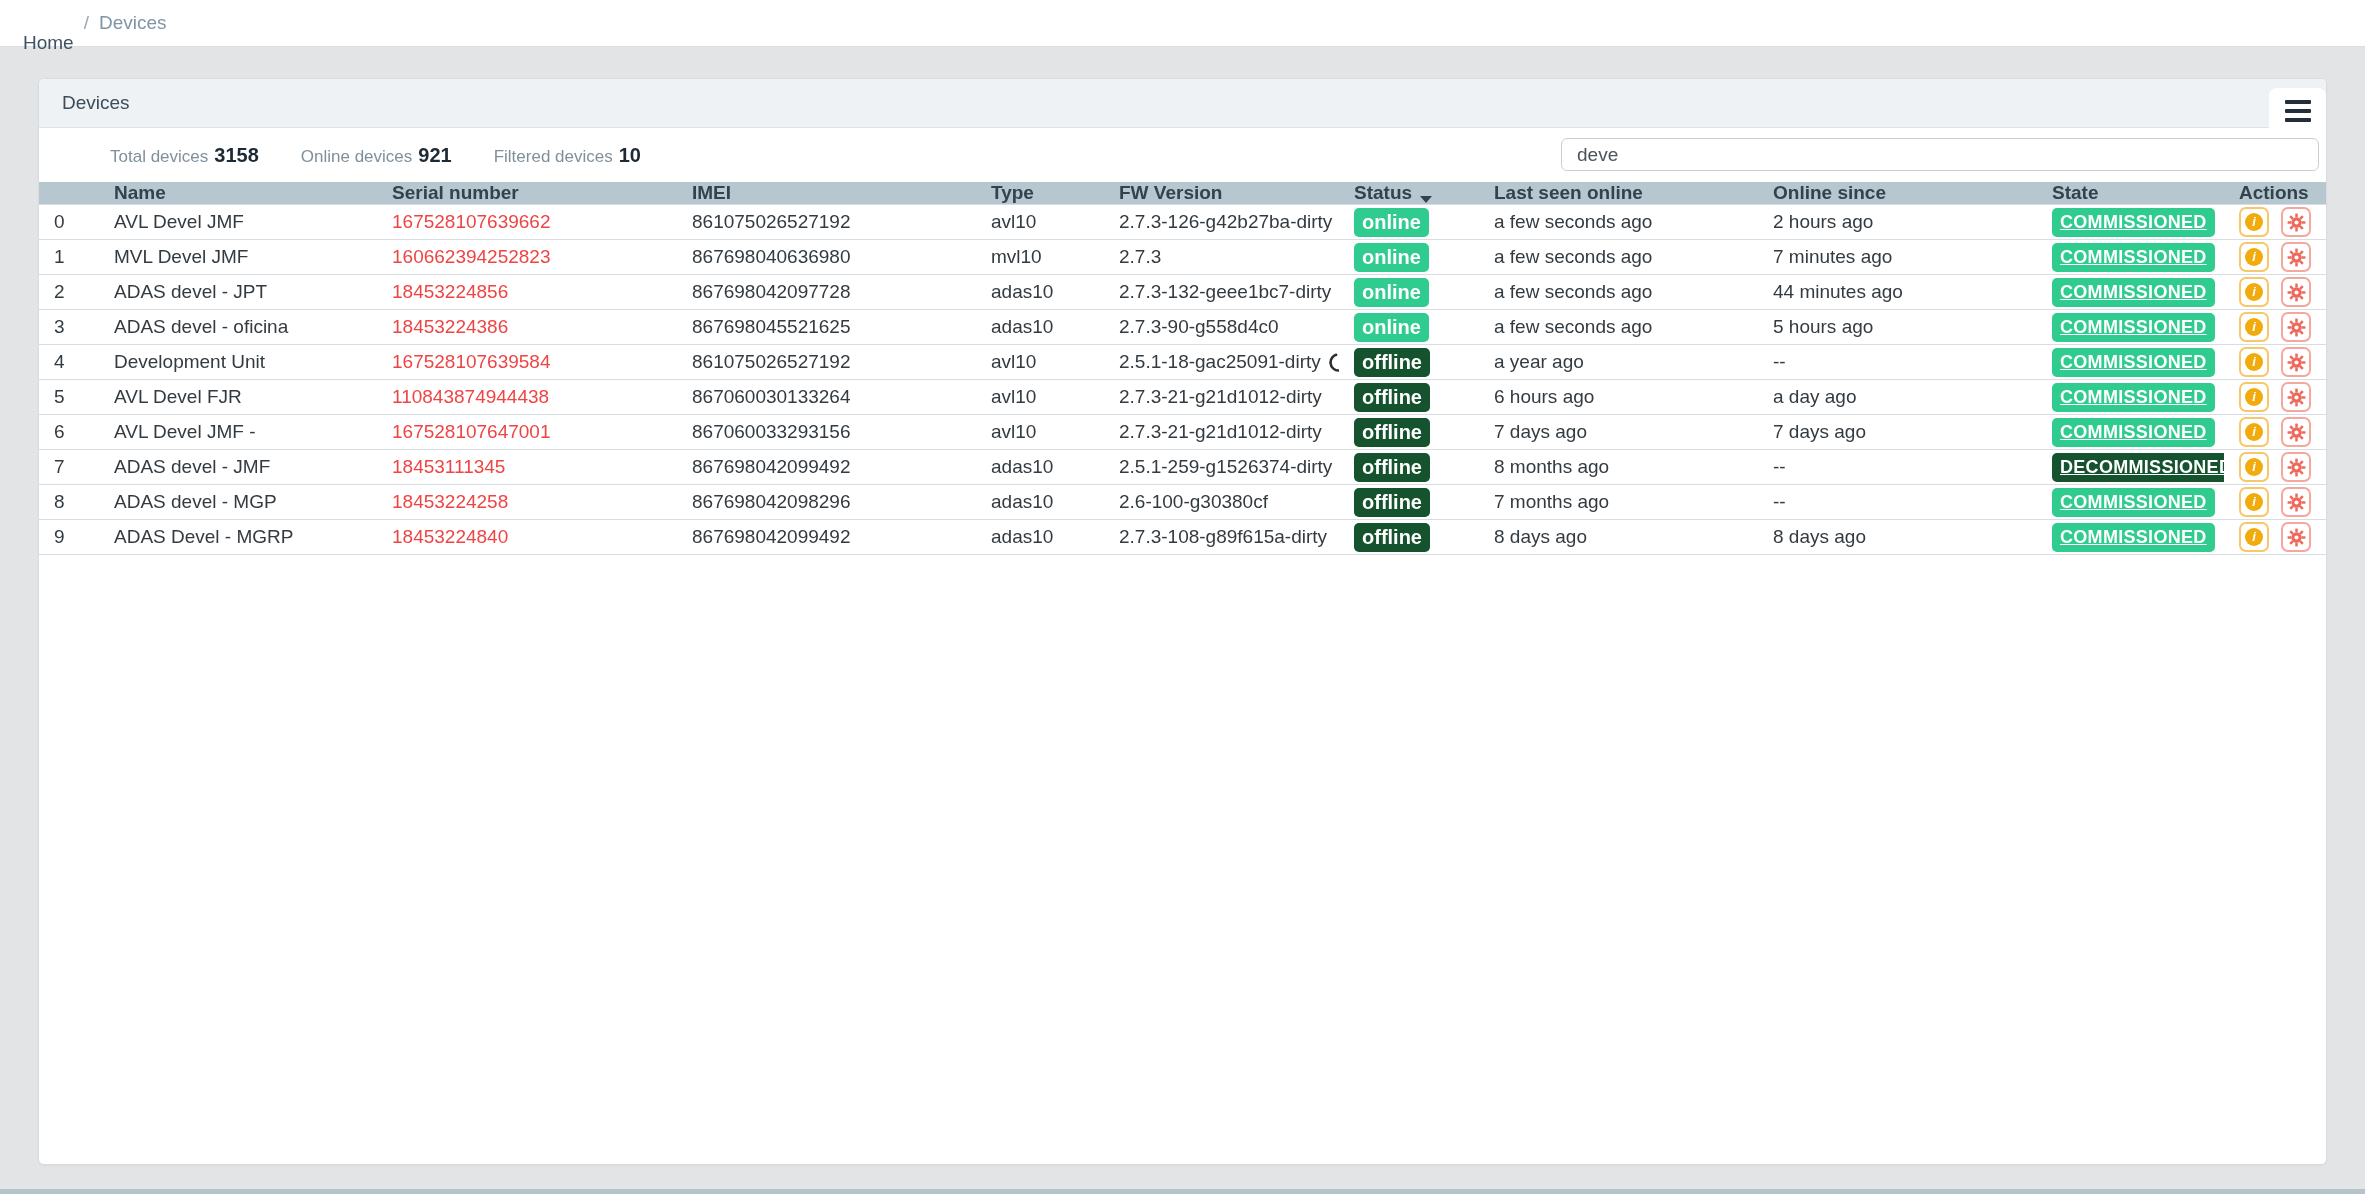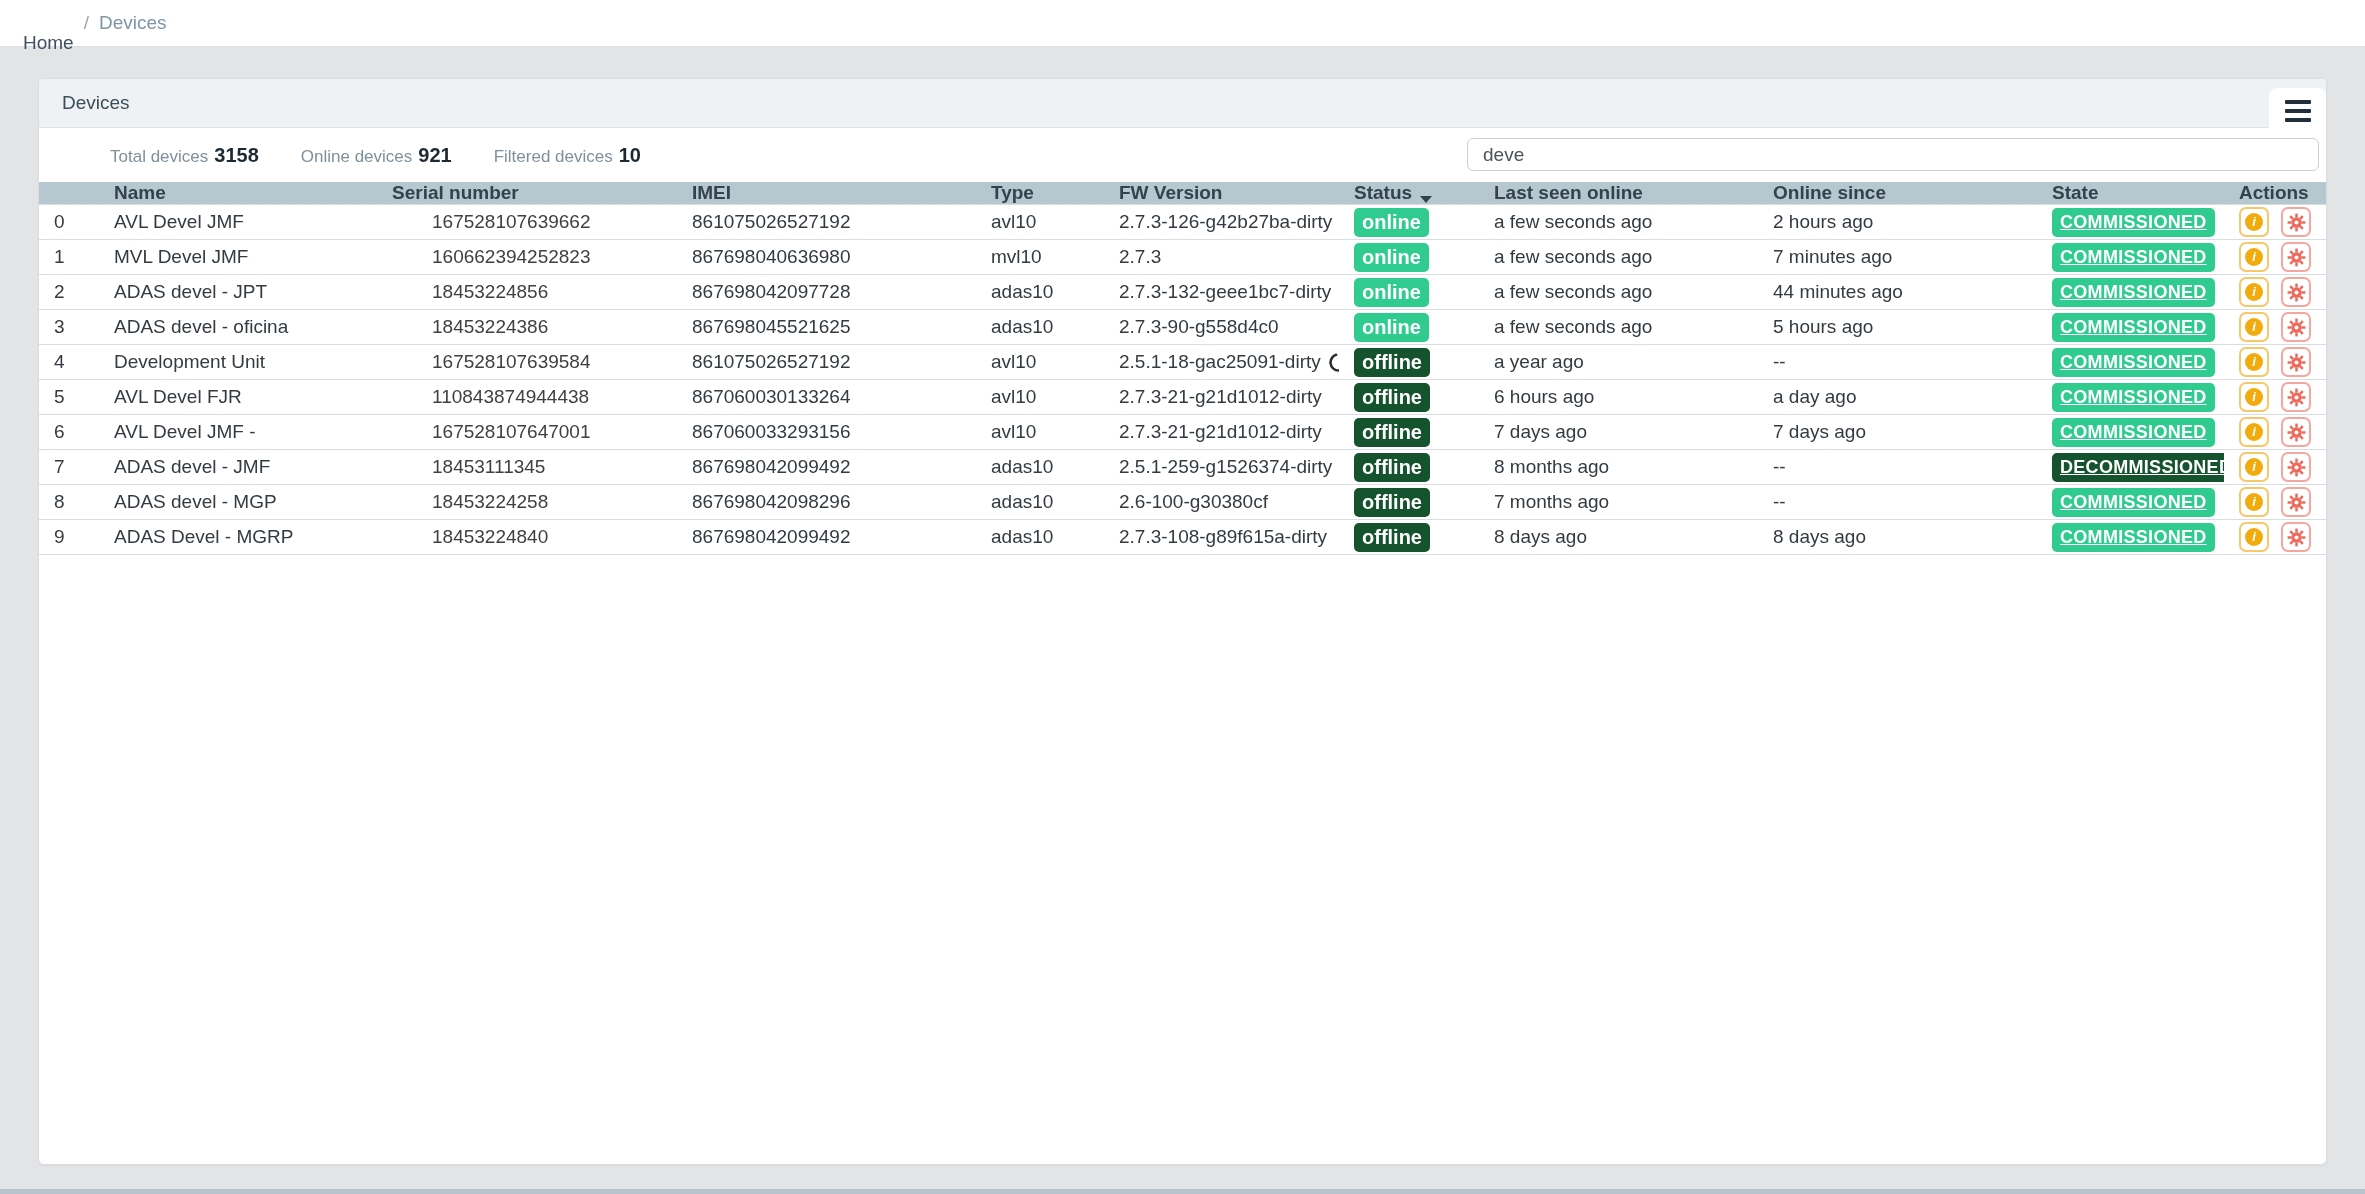--- a/index.html
+++ b/index.html
@@ -48,42 +48,42 @@
 
   
   .stats-bar {
     height:54px; position:relative;
     display:flex; align-items:center; padding-left:71px;
   }
   .stat { margin-right:42px; font-size:17px; color:#7f909c; white-space:nowrap; }
   .stat b { font-size:20px; color:#1e2a33; margin-left:6px; }
   .search-input {
     position:absolute; right:7px; top:10px;
-    width:852px; height:33px;
+    width:758px; height:33px;
     border:1px solid #c8d0d6; border-radius:6px;
     padding:0 15px; font-size:19px; color:#4a545c;
     font-family:"Liberation Sans", sans-serif;
     outline:none;
   }
 
   
   table { width:100%; border-collapse:collapse; table-layout:fixed; }
   thead th {
     background:#b7c7cf; color:#33434e;
     font-size:19px; font-weight:bold; text-align:left;
     height:17px; padding:0 15px; white-space:nowrap; cursor:pointer;
   }
   tbody td {
     height:35px; padding:0 15px;
     border-top:1px solid #d8dde1;
     font-size:19px; color:#333b41; white-space:nowrap; overflow:hidden;
     background:#ffffff;
   }
   tbody tr:last-child td { border-bottom:1px solid #d8dde1; }
-  .cell-serial a { color:#404040; text-decoration:none; cursor:pointer;margin-left:40px; }
+  .cell-serial a { color:#ef4444; text-decoration:none; cursor:pointer; }
 
   .sort-caret {
     display:inline-block; width:0; height:0;
     border-left:6px solid transparent; border-right:6px solid transparent;
     border-top:7px solid #33434e; margin-left:8px; vertical-align:-4px;
   }
 
   .badge {
     display:inline-block; color:#fff; font-weight:bold;
     border-radius:5px; line-height:1;

